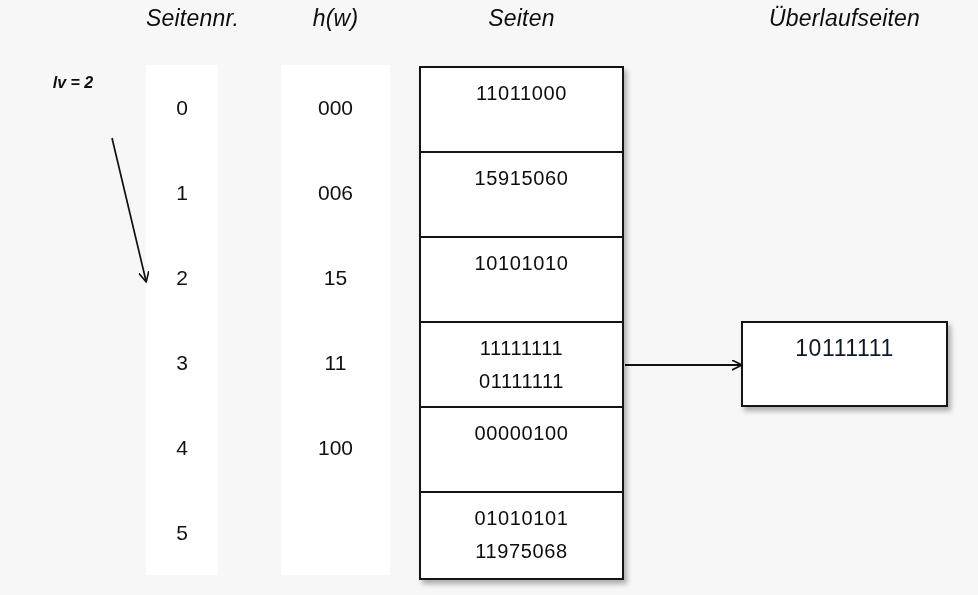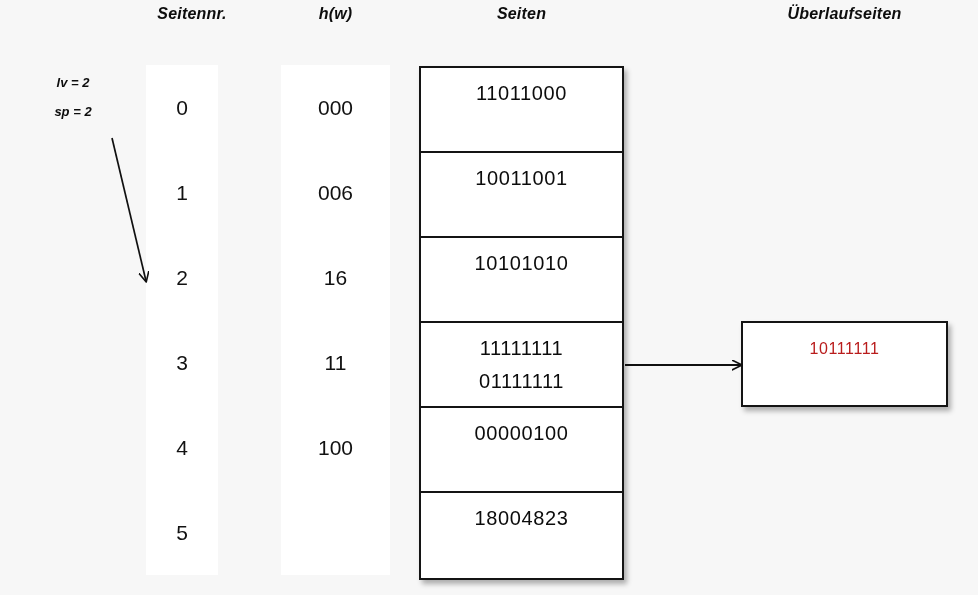--- a/index.html
+++ b/index.html
@@ -18,42 +18,42 @@
     position: absolute;
     left: 0; top: 0;
     width: 978px;
     height: 595px;
   }
 
   
   .col-header {
     position: absolute;
     font-style: italic;
-    font-weight: 700;
-    font-size: 16px;
+    font-weight: 400;
+    font-size: 23px;
     color: #0d0d0d;
     letter-spacing: 0.2px;
     white-space: nowrap;
     text-align: center;
   }
   #hdr-seitennr { left: 146px; top: 5px; width: 92px; }
   #hdr-hw       { left: 281px; top: 5px; width: 109px; }
   #hdr-seiten   { left: 419px; top: 5px; width: 205px; }
   #hdr-ueberlauf{ left: 741px; top: 5px; width: 207px; }
 
   
   #params {
     position: absolute;
     left: 18px;
     top: 68px;
     width: 110px;
     text-align: center;
     font-style: italic;
     font-weight: 600;
-    font-size: 13px;
+    font-size: 16px;
     line-height: 29px;
     color: #0d0d0d;
   }
   #params div { white-space: nowrap; }
 
   
   .plain-col {
     position: absolute;
     background: #ffffff;
     top: 65px;
@@ -112,23 +112,23 @@
     background: #ffffff;
     border: 2px solid #141414;
     box-shadow: 3px 4px 5px rgba(0,0,0,0.30);
     box-sizing: border-box;
     display: flex;
     align-items: flex-start;
     justify-content: center;
     padding-top: 9px;
   }
   #overflow-box .rec {
-    font-size: 16px;
+    font-size: 23px;
     line-height: 33px;
-    color: #b91c1c;
+    color: #0f172a;
     letter-spacing: 0.6px;
   }
 
   
   #arrows {
     position: absolute;
     left: 0; top: 0;
     width: 978px;
     height: 595px;
     pointer-events: none;
@@ -139,59 +139,59 @@
 
 <div id="stage">
 
   <div class="col-header" id="hdr-seitennr">Seitennr.</div>
   <div class="col-header" id="hdr-hw">h(w)</div>
   <div class="col-header" id="hdr-seiten">Seiten</div>
   <div class="col-header" id="hdr-ueberlauf">Überlaufseiten</div>
 
   <div id="params">
     <div>lv = 2</div>
-    <div>sp = 2</div>
   </div>
 
   <div class="plain-col" id="col-seitennr">
     <div class="plain-cell">0</div>
     <div class="plain-cell">1</div>
     <div class="plain-cell">2</div>
     <div class="plain-cell">3</div>
     <div class="plain-cell">4</div>
     <div class="plain-cell">5</div>
   </div>
 
   <div class="plain-col" id="col-hw">
     <div class="plain-cell">000</div>
     <div class="plain-cell">006</div>
-    <div class="plain-cell">16</div>
+    <div class="plain-cell">15</div>
     <div class="plain-cell">11</div>
     <div class="plain-cell">100</div>
   </div>
 
   <div id="seiten-table">
     <div class="seiten-row">
       <div class="rec">11011000</div>
     </div>
     <div class="seiten-row">
-      <div class="rec">10011001</div>
+      <div class="rec">15915060</div>
     </div>
     <div class="seiten-row">
       <div class="rec">10101010</div>
     </div>
     <div class="seiten-row">
       <div class="rec">11111111</div>
       <div class="rec">01111111</div>
     </div>
     <div class="seiten-row">
       <div class="rec">00000100</div>
     </div>
     <div class="seiten-row">
-      <div class="rec">18004823</div>
+      <div class="rec">01010101</div>
+      <div class="rec">11975068</div>
     </div>
   </div>
 
   <div id="overflow-box">
     <div class="rec">10111111</div>
   </div>
 
   <svg id="arrows" width="978" height="595" viewBox="0 0 978 595" xmlns="http://www.w3.org/2000/svg">
     <defs>
       <marker id="ah" markerWidth="11" markerHeight="11" refX="9" refY="5" orient="auto" markerUnits="userSpaceOnUse">

